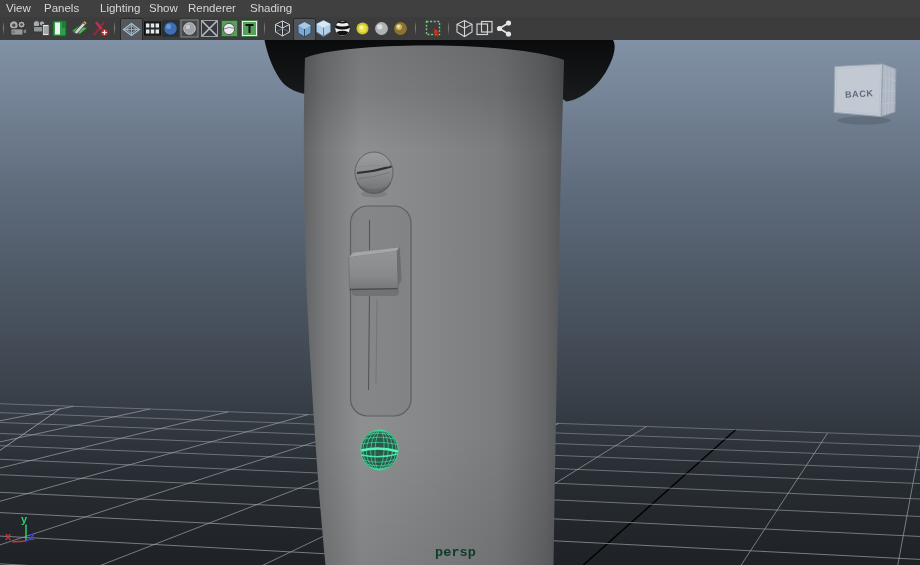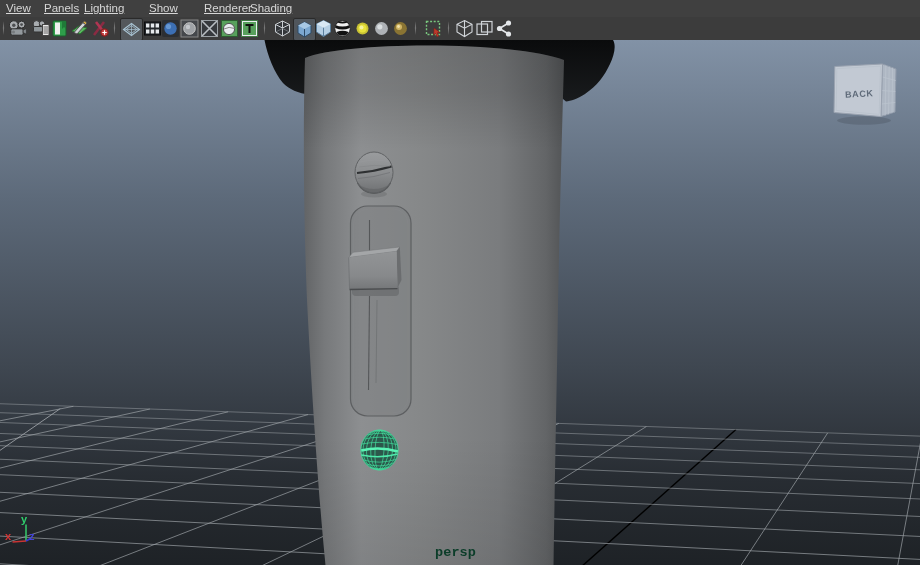--- a/index.html
+++ b/index.html
@@ -1,27 +1,27 @@
 <!DOCTYPE html>
 <html><head><meta charset="utf-8"><style>
 html,body{margin:0;padding:0;width:920px;height:565px;overflow:hidden;background:#3e3e3e;font-family:"Liberation Sans",sans-serif;}
 #menubar{position:absolute;left:0;top:0;width:920px;height:17px;background:#404040;color:#d6d6d6;font-size:11.5px;}
-#menubar span{position:absolute;top:2px;text-decoration:underline;}
+#menubar span{position:absolute;top:2px;}
 #toolbar{position:absolute;left:0;top:17px;width:920px;height:23px;background:#3c3c3c;border-bottom:1px solid #262626;}
 .ti{position:absolute;top:2px;width:19px;height:19px;}
 .sep{position:absolute;top:3px;width:3px;height:16px;}
 #vp{position:absolute;left:0;top:40px;width:920px;height:525px;background:linear-gradient(#8292a6,#5d6a7a 30%,#3f4751 62%,#282d33 83%,#1e2226);}
 #vp svg{position:absolute;left:0;top:0;}
 </style></head><body>
 <div id="menubar">
 <span style="left:6px">View</span>
     <span style="left:44px">Panels</span>
-    <span style="left:84px">Lighting</span>
+    <span style="left:100px">Lighting</span>
     <span style="left:149px">Show</span>
-    <span style="left:204px">Renderer</span>
+    <span style="left:188px">Renderer</span>
     <span style="left:250px">Shading</span>
 </div>
 <div id="toolbar">
 <svg class="sep" style="left:2px" viewBox="0 0 3 16">
       <path d="M1.5 1 Q2.8 8 1.5 15 Q0.2 8 1.5 1Z" fill="#777"></path>
     </svg>
 <svg class="ti" style="left:8px" viewBox="0 0 19 19">
       <circle cx="5.8" cy="6.2" r="4.4" fill="#aaadb0" stroke="#2c2c2c"></circle>
       <circle cx="13.6" cy="5.6" r="3.5" fill="#aaadb0" stroke="#2c2c2c"></circle>
       <circle cx="5.8" cy="6.2" r="1.7" fill="#4c4e50"></circle>

